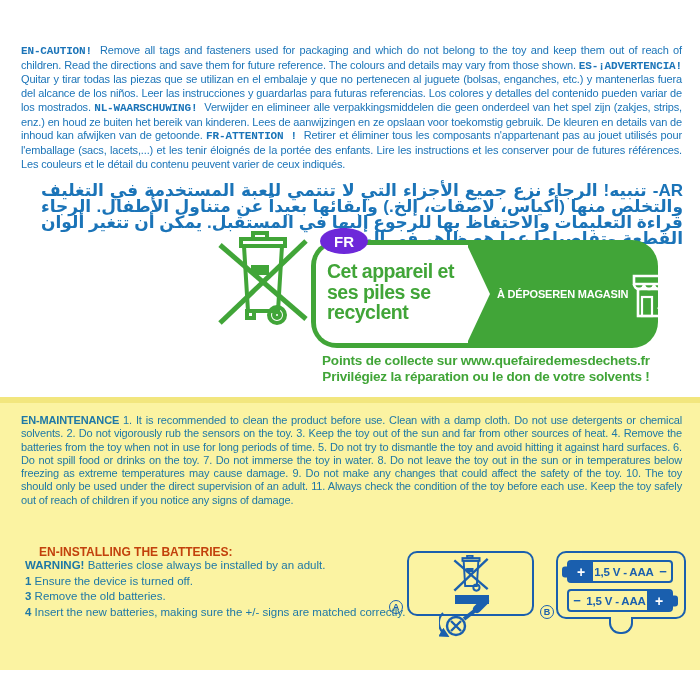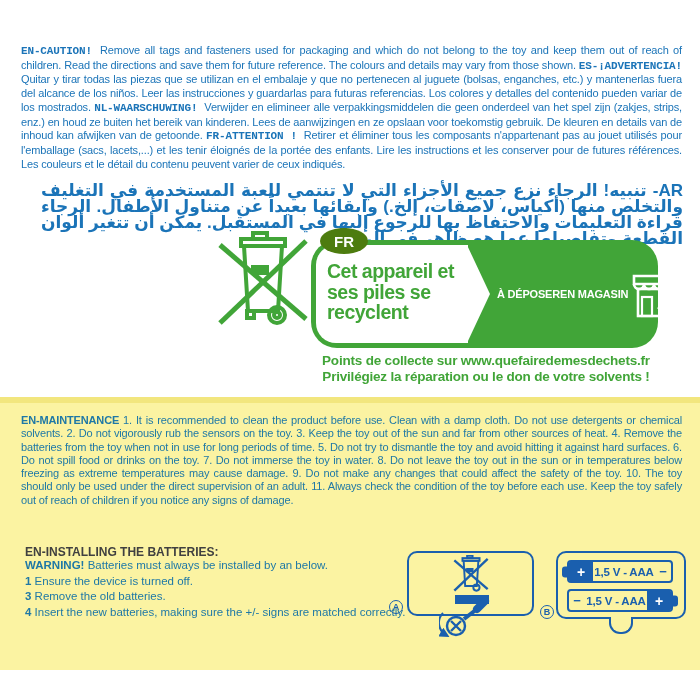--- a/index.html
+++ b/index.html
@@ -17,21 +17,21 @@
 
   
   .bin{position:absolute;left:217px;top:231px;width:92px;height:98px;}
   .triman{position:absolute;left:311px;top:240px;width:347px;height:108px;
           background:#41A538;border-radius:26px;}
   .white-panel{position:absolute;left:5px;top:5px;width:152px;height:98px;background:#fff;
                border-radius:20px 0 0 20px;}
   .white-arrow{position:absolute;left:156px;top:5px;width:0;height:0;
                border-top:49px solid transparent;border-bottom:49px solid transparent;
                border-left:23px solid #fff;}
-  .fr-pill{position:absolute;left:9px;top:-12px;width:48px;height:26px;background:#4d7c0f;
+  .fr-pill{position:absolute;left:9px;top:-12px;width:48px;height:26px;background:#6d28d9;
            color:#fff;border-radius:50%;display:flex;align-items:center;justify-content:center;
            font-weight:bold;font-size:15px;}
   .headline{position:absolute;left:16px;top:21px;width:140px;color:#41A538;font-weight:bold;
             font-size:19.5px;line-height:20.5px;letter-spacing:-0.5px;}
   .dest{position:absolute;left:186px;top:9px;right:8px;bottom:8px;display:flex;
         justify-content:space-between;color:#fff;}
   .dest .col{display:flex;flex-direction:row;align-items:center;}
   .dest .l1,.dest .l2{font-weight:bold;font-size:11px;line-height:12.5px;letter-spacing:-0.2px;white-space:nowrap;}
   .dest .col svg{margin-top:3px;}
   .ou{font-weight:normal;font-size:15px;margin-top:70px;}
@@ -39,21 +39,21 @@
            font-weight:bold;font-size:13.5px;letter-spacing:-0.2px;}
   .repair{position:absolute;left:300px;top:369px;width:372px;text-align:center;color:#41A538;
           font-weight:bold;font-size:13.5px;letter-spacing:-0.2px;}
 
   
   .yellow{position:absolute;left:0;top:397px;width:700px;height:273px;background:#FBF3A2;
           border-top:6px solid #F2E67E;}
   .maint{position:absolute;left:21px;top:414px;width:661px;margin:0;text-align:justify;
          color:#1E78A6;font-size:11px;line-height:13.3px;letter-spacing:-0.15px;}
   .maint b{font-weight:700;}
-  .bat-title{position:absolute;left:25px;top:545px;color:#404040;font-weight:bold;font-size:12px;}
+  .bat-title{position:absolute;left:39px;top:545px;color:#c2410c;font-weight:bold;font-size:12px;}
   .warn{position:absolute;left:25px;top:559px;margin:0;color:#1E78A6;font-size:11.5px;}
   .warn b{font-weight:700;margin-top:26px;}
   .steps{position:absolute;left:25px;top:574px;width:445px;color:#1E78A6;font-size:11.5px;
          line-height:15.3px;}
   .step b{font-weight:700;}
 
   
   .diagA{position:absolute;left:407px;top:551px;width:127px;height:65px;
          border:2.5px solid #1A5FAE;border-radius:10px;}
   .binS{position:absolute;left:44px;top:2px;width:36px;height:38px;}
@@ -146,21 +146,21 @@
   </div>
 
   <div class="collect">Points de collecte sur www.quefairedemesdechets.fr</div>
   <div class="repair">Privilégiez la réparation ou le don de votre solvents !</div>
 
   <div class="yellow"></div>
 
   <p class="maint"><b>EN-MAINTENANCE</b> <span>1. It is recommended to clean the product before use. Clean with a damp cloth. Do not use detergents or chemical solvents. 2. Do not vigorously rub the sensors on the toy. 3. Keep the toy out of the sun and far from other sources of heat. 4. Remove the batteries from the toy when not in use for long periods of time. 5. Do not try to dismantle the toy and avoid hitting it against hard surfaces. 6. Do not spill food or drinks on the toy. 7. Do not immerse the toy in water. 8. Do not leave the toy out in the sun or in temperatures below freezing as extreme temperatures may cause damage. 9. Do not make any changes that could affect the safety of the toy. 10. The toy should only be used under the direct supervision of an adult. 11. Always check the condition of the toy before each use. Keep the toy safely out of reach of children if you notice any signs of damage.</span></p>
 
   <div class="bat-title">EN-INSTALLING THE BATTERIES:</div>
-  <p class="warn"><b>WARNING!</b> <span>Batteries must always be installed by an below.</span></p>
+  <p class="warn"><b>WARNING!</b> <span>Batteries close always be installed by an adult.</span></p>
   <div class="steps">
       <div class="step"><b>1 </b>Ensure the device is turned off.</div>
       <div class="step"><b>3 </b>Remove the old batteries.</div>
       <div class="step"><b>4 </b>Insert the new batteries, making sure the +/- signs are matched correctly.</div>
     </div>
 
   <div class="diagA">
     <svg class="binS" viewBox="0 0 92 98" fill="none" stroke="#1A5FAE" stroke-width="5">
       <rect x="36" y="2" width="14" height="6"></rect>
       <rect x="24" y="8" width="44" height="7"></rect>

